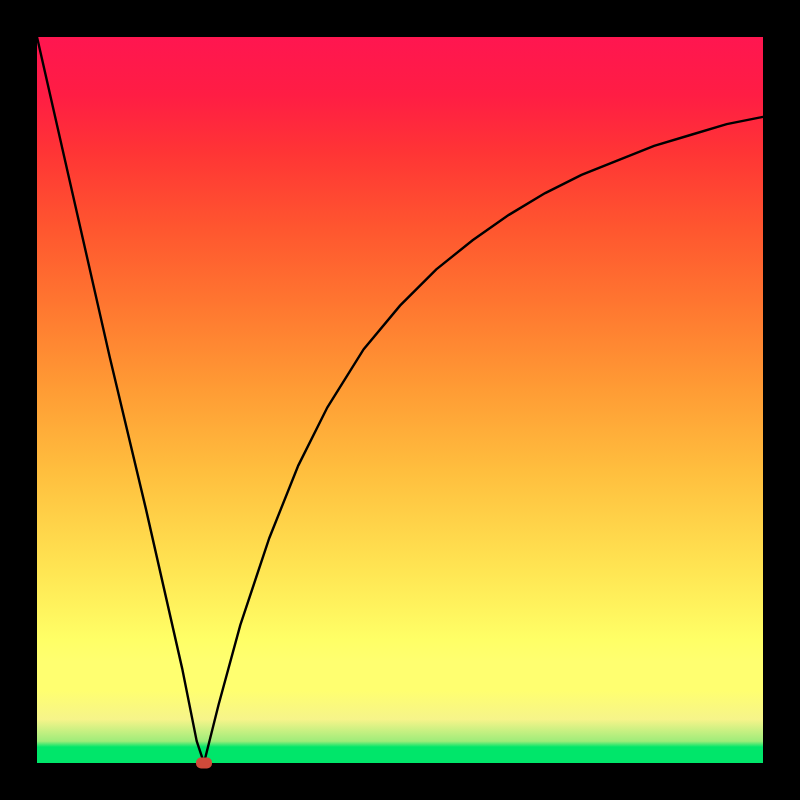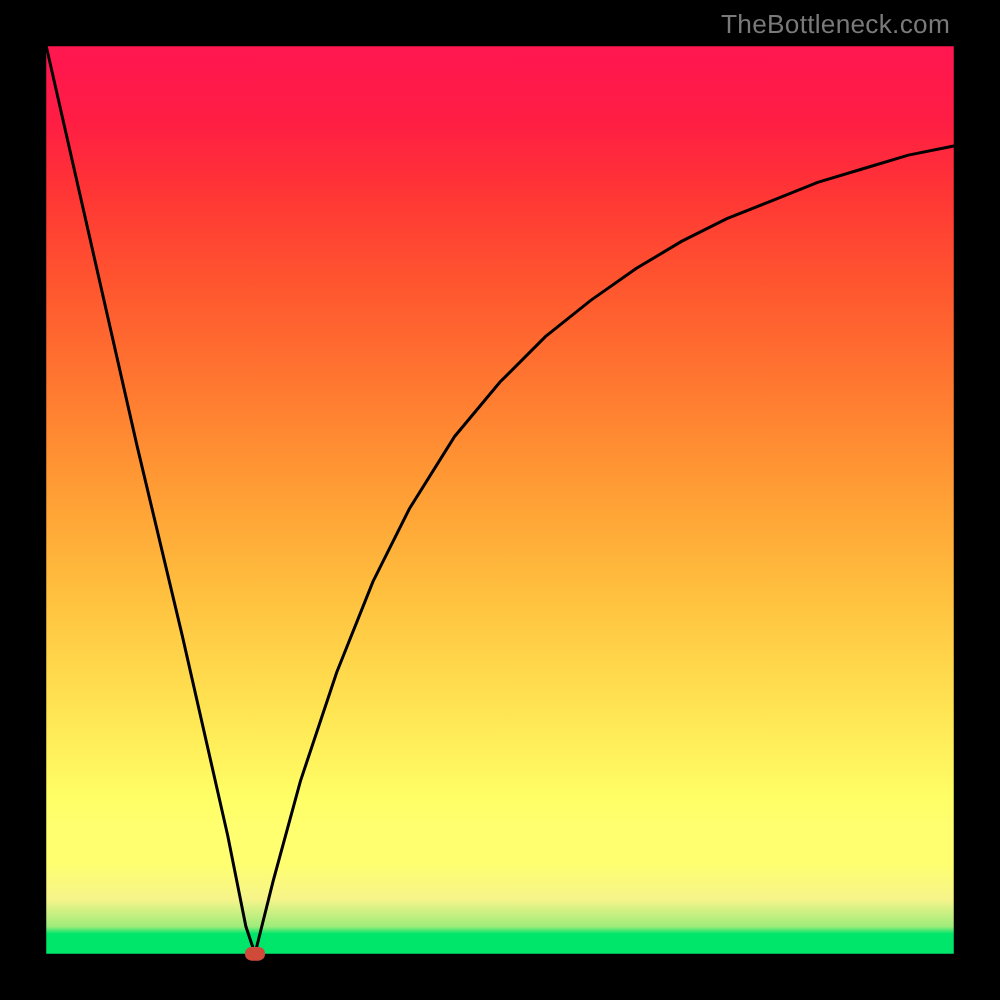--- a/index.html
+++ b/index.html
@@ -72,14 +72,13 @@
 </head>
 <body>
 
 <div class="frame">
   <div class="plot-area">
     <svg class="curve" viewBox="0 0 726 726" preserveAspectRatio="none">
       <path fill="none" stroke="#000" stroke-width="2.4" stroke-linecap="round" d="M0.00 0.00 L36.30 159.72 L72.60 319.44 L108.90 471.90 L145.20 631.62 L159.72 704.22 L166.98 726.00 L166.98 726.00 L181.50 667.92 L203.28 588.06 L232.32 500.94 L261.36 428.34 L290.40 370.26 L326.70 312.18 L363.00 268.62 L399.30 232.32 L435.60 203.28 L471.90 177.87 L508.20 156.09 L544.50 137.94 L580.80 123.42 L617.10 108.90 L653.40 98.01 L689.70 87.12 L726.00 79.86"></path>
     </svg>
     <div class="marker" style="left: 166.98px; top: 726px;"></div>
   </div>
-  <div class="watermark">TheBottleneck.com</div>
 </div>
 
 </body></html>

